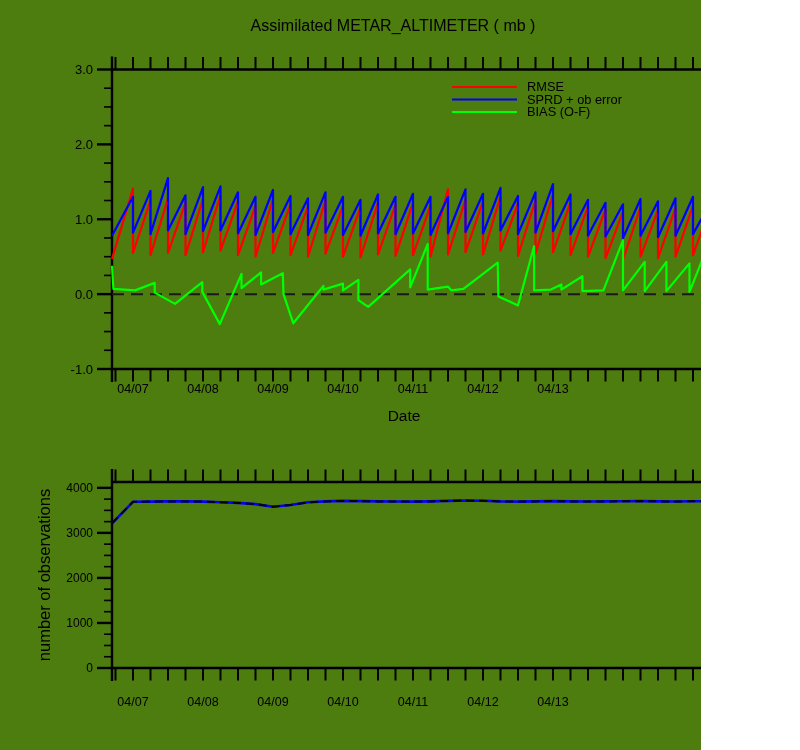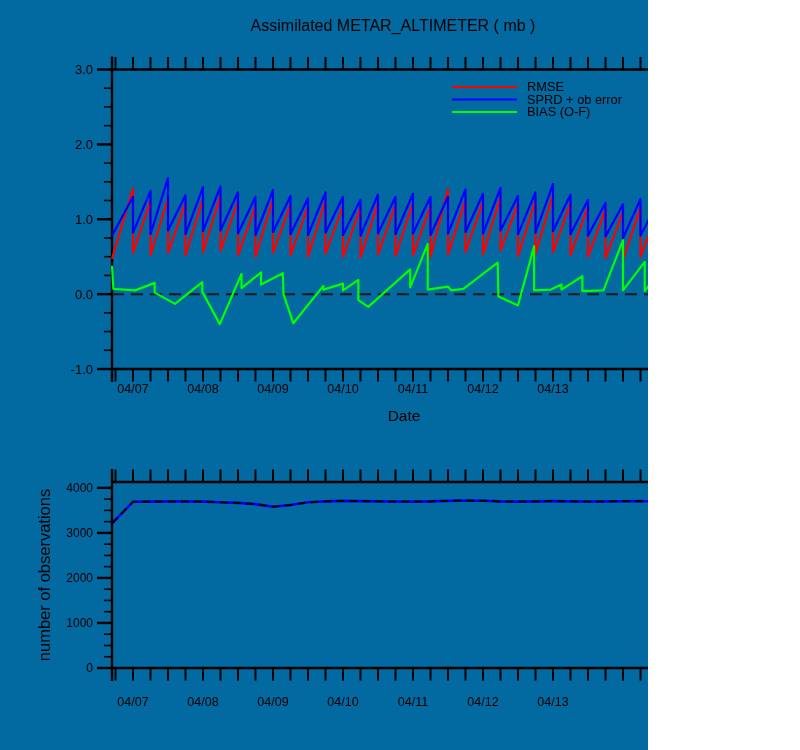--- a/index.html
+++ b/index.html
@@ -1,16 +1,16 @@
 <!DOCTYPE html>
 <html><head>
 <meta charset="utf-8">
 <style>
   html,body{margin:0;padding:0;background:#ffffff;}
-  .stage{position:relative;width:648px;height:750px;background:#0369a1;overflow:hidden;}
+  .stage{position:relative;width:701px;height:750px;background:#4d7c0f;overflow:hidden;}
   svg text{font-family:"Liberation Sans","DejaVu Sans",sans-serif;fill:#000000;}
   .title-text{font-size:16px;}
   .xaxis-title{font-size:15.5px;}
   .yaxis-title{font-size:16.5px;}
   .ylab-top{font-size:13px;}
   .ylab-bot{font-size:12px;}
   .datelab{font-size:12.5px;}
   .leglab{font-size:12.8px;}
 </style>
 </head>

